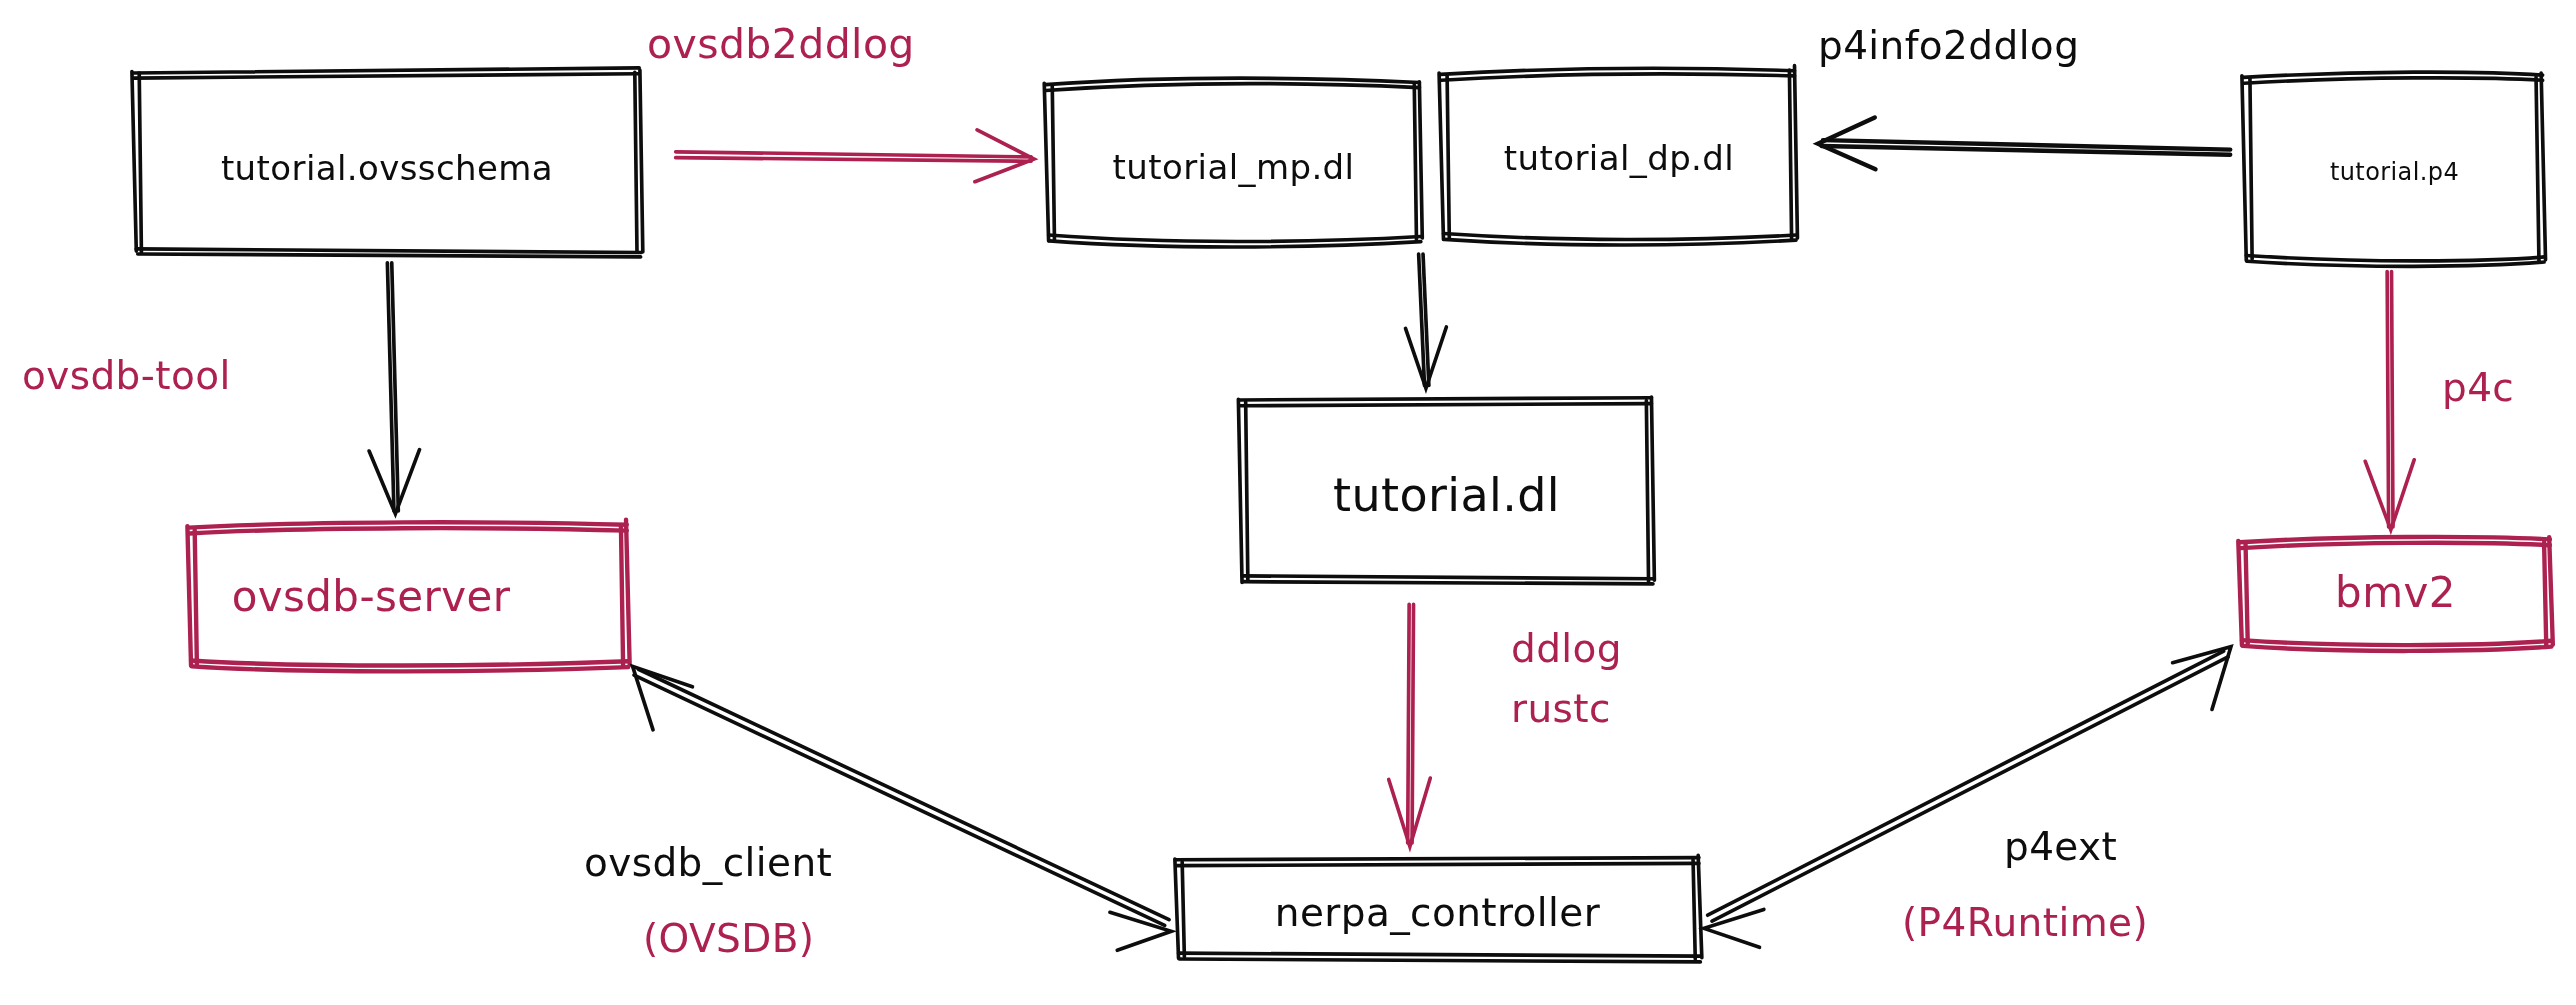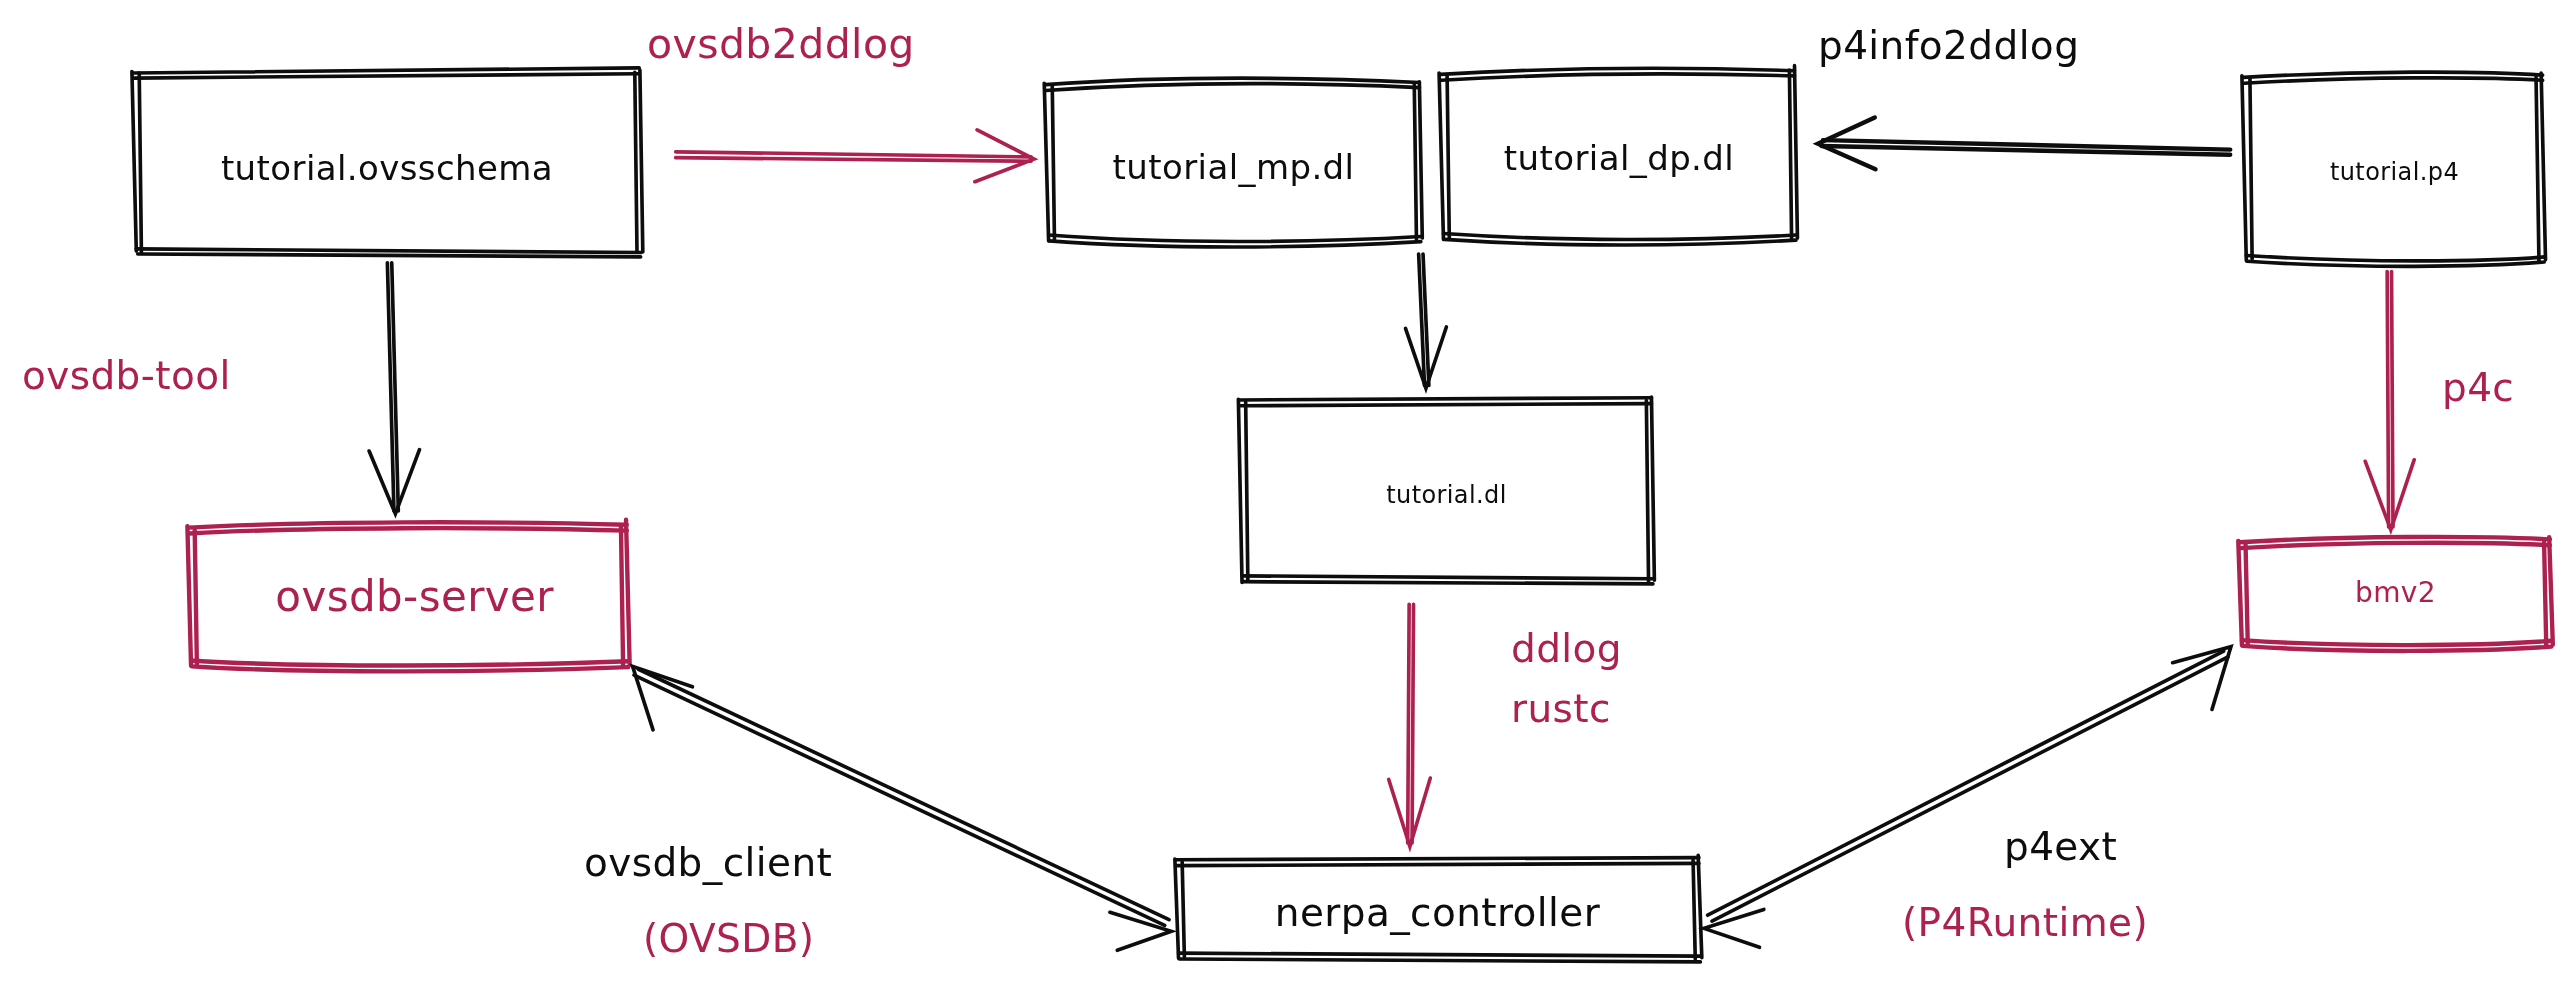--- a/index.html
+++ b/index.html
@@ -186,29 +186,29 @@
 
   <div class="node" style="left:1441px; top:70px; width:356px; height:168px;">
     <span class="node-label label-black" style="font-size:34px;">tutorial_dp.dl</span>
   </div>
 
   <div class="node" style="left:2244px; top:76px; width:301px; height:184px;">
     <span class="node-label label-black" style="font-size:24px;">tutorial.p4</span>
   </div>
 
   <div class="node" style="left:1240px; top:399px; width:413px; height:183px;">
-    <span class="node-label label-black" style="font-size:24px;">tutorial.dl</span>
-  </div>
-
-  <div class="node" style="left:188px; top:526px; width:366px; height:140px;justify-content:flex-end;">
+    <span class="node-label label-black" style="font-size:46px;">tutorial.dl</span>
+  </div>
+
+  <div class="node" style="left:188px; top:526px; width:366px; height:140px;">
     <span class="node-label label-crimson" style="font-size:42px;">ovsdb-server</span>
   </div>
 
   <div class="node" style="left:2240px; top:540px; width:311px; height:104px;">
-    <span class="node-label label-crimson" style="font-size:28px;">bmv2</span>
+    <span class="node-label label-crimson" style="font-size:42px;">bmv2</span>
   </div>
 
   <div class="node" style="left:1176px; top:859px; width:523px; height:99px;">
     <span class="node-label label-black" style="font-size:39px;">nerpa_controller</span>
   </div>
 
   <div class="edge-label label-crimson" style="left:647px; top:20.4px; font-size:41px;">ovsdb2ddlog</div>
 
   <div class="edge-label label-black" style="left:1818px; top:14.6px; font-size:39px;">p4info2ddlog</div>
 

